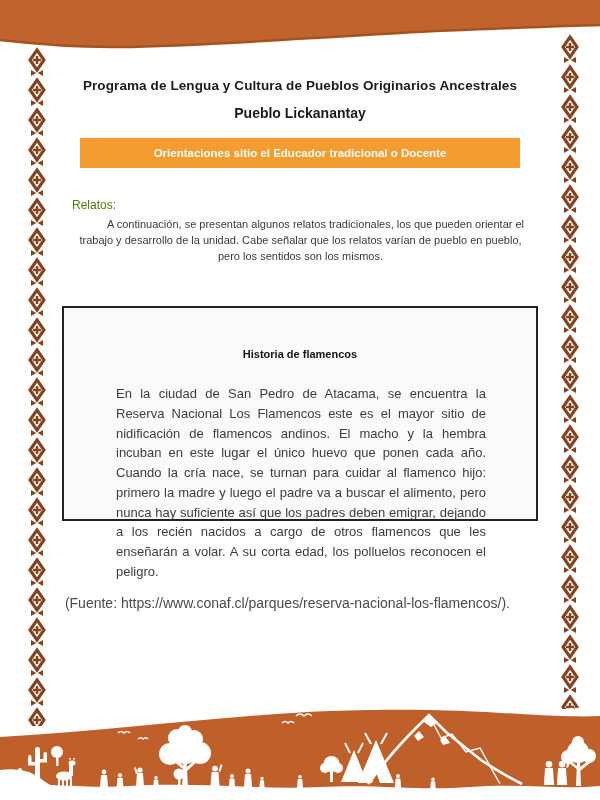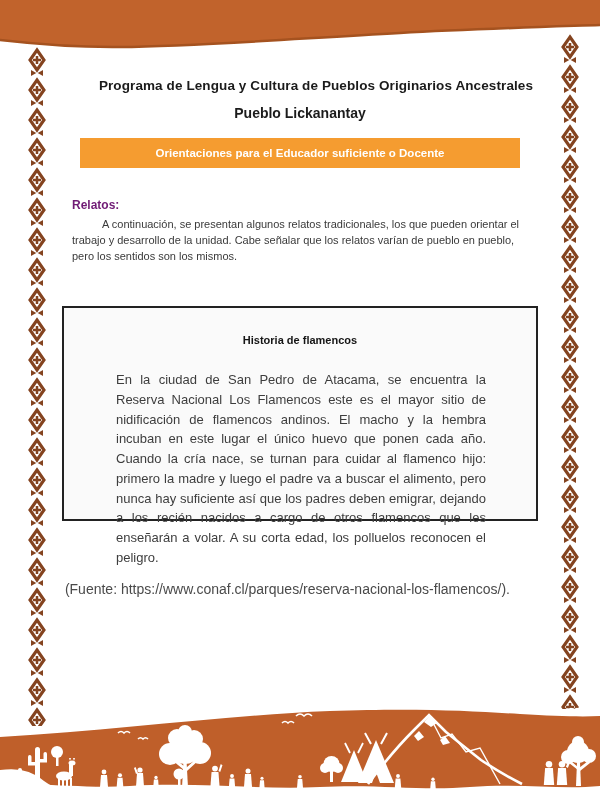--- a/index.html
+++ b/index.html
@@ -14,37 +14,37 @@
     color:#ffffff;font-size:11px;font-weight:bold;line-height:24px;text-align:center;
     box-sizing:border-box;white-space:nowrap;
   }
 
   
   .strip{position:absolute;width:20px;}
   .strip-left{left:27px;top:46px;height:680px;}
   .strip-right{left:560px;top:33px;height:676px;}
 
   
-  .page-title{position:absolute;left:56px;top:78px;width:520px;text-align:center;
+  .page-title{position:absolute;left:40px;top:78px;width:520px;text-align:center;
     font-size:13.5px;font-weight:bold;color:#1b1b1b;letter-spacing:.1px;}
   .page-subtitle{position:absolute;left:40px;top:105px;width:520px;text-align:center;
     font-size:14px;font-weight:bold;color:#1b1b1b;}
   .section-banner{position:absolute;left:80px;top:138px;width:440px;height:30px;
     background:#f59c30;color:#ffffff;font-size:11.5px;font-weight:bold;
     text-align:center;line-height:30px;}
 
   
-  .relatos-heading{position:absolute;left:72px;top:198px;font-size:12px;font-weight:bold;color:#701a75;}
+  .relatos-heading{position:absolute;left:72px;top:198px;font-size:12px;font-weight:normal;color:#4d7c0f;}
   .relatos-paragraph{position:absolute;left:72px;top:217px;width:457px;
-    font-size:11px;line-height:1.45;color:#3a3a3a;text-indent:30px;text-align:left;}
+    font-size:11px;line-height:1.45;color:#3a3a3a;text-indent:30px;text-align:center;}
 
   
   .story-box{position:absolute;left:62px;top:306px;width:476px;height:215px;
     background:#fafafa;border:2px solid #222222;box-sizing:border-box;}
-  .story-title{margin-top:26px;text-align:center;font-size:11px;font-weight:bold;color:#141414;}
+  .story-title{margin-top:40px;text-align:center;font-size:11px;font-weight:bold;color:#141414;}
   .story-paragraph{margin:24px 50px 0 52px;font-size:13px;line-height:1.52;
     color:#3d3d3d;text-align:justify;}
   .story-source{margin:13px 26px 0 0;text-align:right;font-size:14px;color:#4a4a4a;}
 
   
   .bottom-art{position:absolute;left:0;top:690px;width:600px;height:110px;}
 </style>
 </head>
 <body>
 
@@ -75,21 +75,21 @@
         <path d="M10,10 V18 M6,14 H14" stroke="#84431f" stroke-width="2.5" fill="none"></path>
         <path d="M4,24 L9.3,27 L4,30 Z" fill="#84431f"></path>
         <path d="M16,24 L10.7,27 L16,30 Z" fill="#84431f"></path>
       </pattern>
     </defs>
     <rect width="20" height="676" fill="url(#apR)"></rect>
   </svg>
 
   <div class="page-title">Programa de Lengua y Cultura de Pueblos Originarios Ancestrales</div>
   <div class="page-subtitle">Pueblo Lickanantay</div>
-  <div class="section-banner">Orientaciones para el Educador suficiente o Docente</div>
+  <div class="section-banner">Orientaciones sitio el Educador tradicional o Docente</div>
 
   <div class="relatos-heading">Relatos:</div>
   <div class="relatos-paragraph">A continuación, se presentan algunos relatos tradicionales, los que pueden orientar el trabajo y desarrollo de la unidad. Cabe señalar que los relatos varían de pueblo en pueblo, pero los sentidos son los mismos.</div>
 
   <div class="story-box">
     <div class="story-title">Historia de flamencos</div>
     <div class="story-paragraph">En la ciudad de San Pedro de Atacama, se encuentra la Reserva Nacional Los Flamencos este es el mayor sitio de nidificación de flamencos andinos. El macho y la hembra incuban en este lugar el único huevo que ponen cada año. Cuando la cría nace, se turnan para cuidar al flamenco hijo: primero la madre y luego el padre va a buscar el alimento, pero nunca hay suficiente así que los padres deben emigrar, dejando a los recién nacidos a cargo de otros flamencos que les enseñarán a volar. A su corta edad, los polluelos reconocen el peligro.</div>
     <div class="story-source">(Fuente: https://www.conaf.cl/parques/reserva-nacional-los-flamencos/).</div>
   </div>
 

